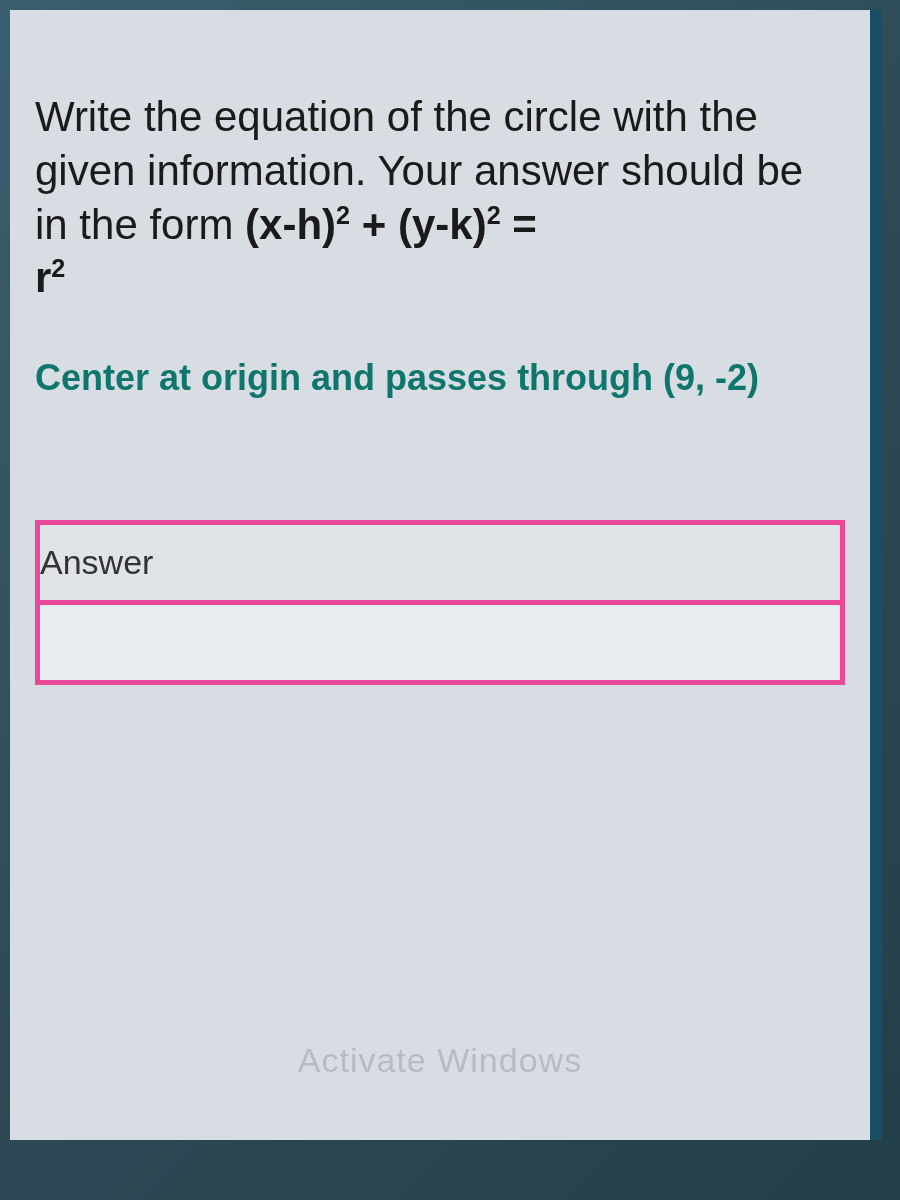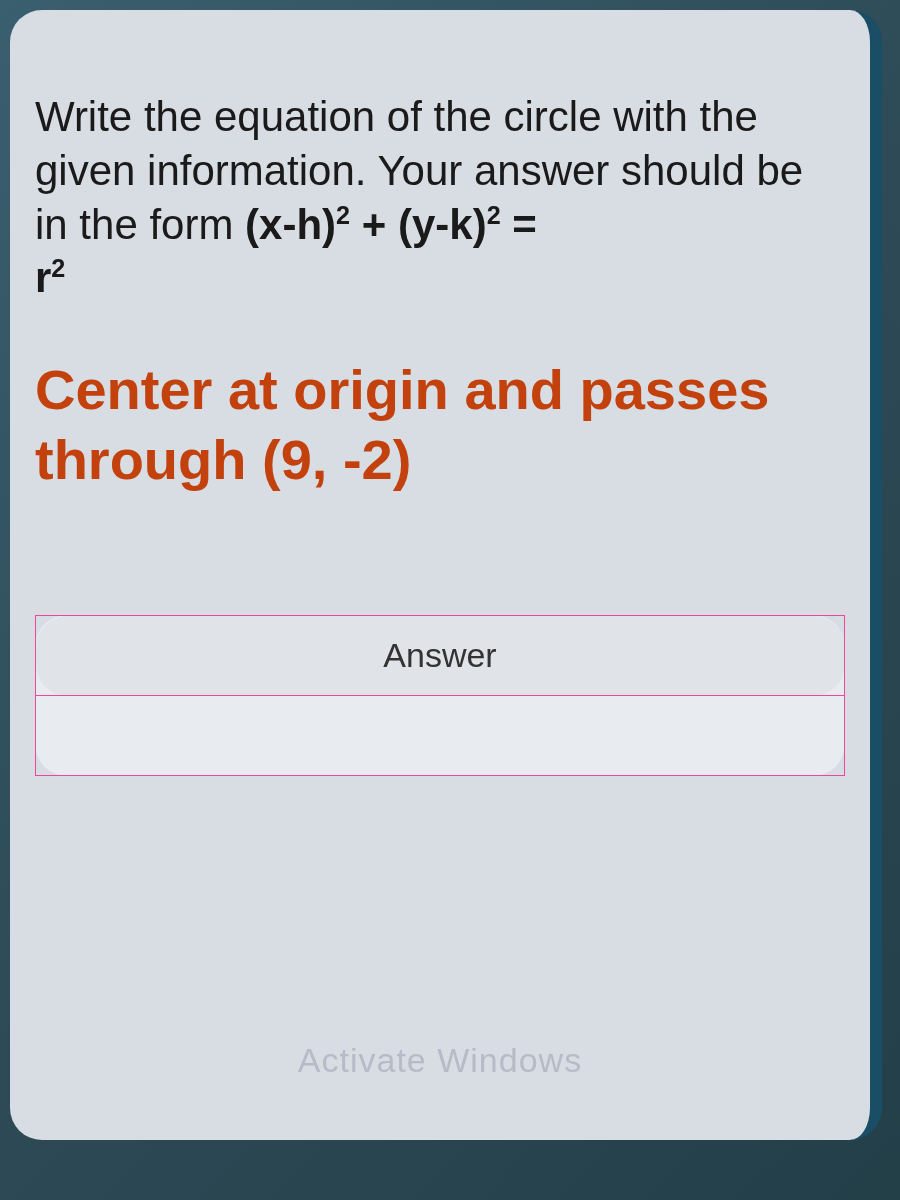--- a/index.html
+++ b/index.html
@@ -1,19 +1,18 @@
 <!DOCTYPE html>
 <html><head>
   <meta charset="utf-8">
   <style>
     * {
       margin: 0;
       padding: 0;
       box-sizing: border-box;
-      border-radius: 32px;
     }
     body {
       width: 900px;
       height: 1200px;
       background: linear-gradient(135deg, #3a5f6f 0%, #2d4a56 50%, #234049 100%);
       font-family: Arial, Helvetica, sans-serif;
       overflow: hidden;
       position: relative;
     }
     .content-panel {
@@ -32,36 +31,35 @@
     }
     .formula-part {
       font-weight: bold;
     }
     .sup {
       font-size: 0.6em;
       vertical-align: super;
       font-weight: bold;
     }
     .question-detail {
-      font-size: 56px;
+      font-size: 36px;
       font-weight: bold;
-      color: #c2410c;
+      color: #0f766e;
       line-height: 1.25;
       margin-bottom: 120px;
       margin-top: 16px;
     }
     .answer-table {
       width: 100%;
       border-collapse: collapse;
       background: #e8ebef;
     }
     .answer-table td {
-      border: 1px solid #ec4899;
+      border: 5px solid #ec4899;
       height: 80px;
-      text-align: center;
       font-size: 34px;
       color: #333;
     }
     .answer-header {
       background: #e0e3e8;
     }
     .watermark {
       position: absolute;
       bottom: 60px;
       left: 0;

